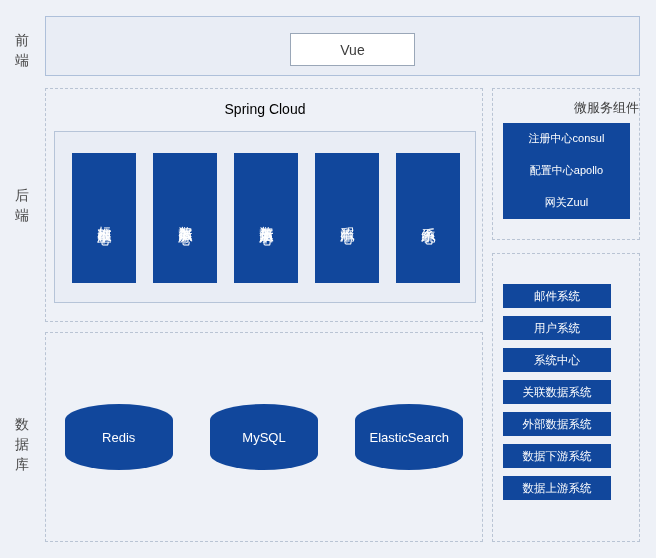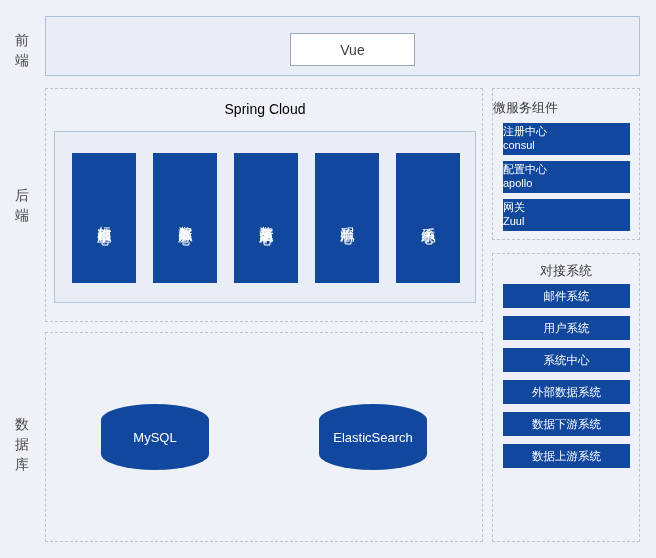--- a/index.html
+++ b/index.html
@@ -129,40 +129,39 @@
     width: 148px;
     height: 152px;
     border: 1px dashed #b9c4d4;
     box-sizing: border-box;
   }
   #micro-title {
     position: absolute;
     left: 0;
     top: 10px;
     width: 146px;
-    text-align: left;
+    text-align: right;
     font-size: 13px;
     color: #3d3d3d;
   }
   #micro-items {
     position: absolute;
     left: 10px;
     top: 34px;
     width: 127px;
   }
   .micro-item {
     width: 127px;
     height: 32px;
     background: #11479c;
-    margin-bottom: 6px;
+    margin-bottom: 0;
     color: #ffffff;
     font-size: 11px;
     display: flex;
-    flex-direction: column;
-    align-items: flex-start;
+    align-items: center;
     justify-content: center;
     line-height: 1.25;
     box-sizing: border-box;
   }
 
   
   #integration-panel {
     position: absolute;
     left: 492px;
     top: 253px;
@@ -180,21 +179,21 @@
     font-size: 13px;
     color: #3d3d3d;
   }
   #integration-items {
     position: absolute;
     left: 10px;
     top: 30px;
     width: 127px;
   }
   .integration-item {
-    width: 127px;
+    width: 108px;
     height: 24px;
     background: #11479c;
     margin-bottom: 8px;
     color: #ffffff;
     font-size: 11.5px;
     display: flex;
     align-items: center;
     justify-content: center;
     box-sizing: border-box;
   }
@@ -298,46 +297,51 @@
         <span>apollo</span>
       </div>
       <div class="micro-item">
         <span>网关</span>
         <span>Zuul</span>
       </div>
     </div>
   </div>
 
   <div id="integration-panel">
-    <div id="integration-title">对接系统</div>
     <div id="integration-items">
       <div class="integration-item">
         <span>邮件系统</span>
       </div>
       <div class="integration-item">
         <span>用户系统</span>
       </div>
       <div class="integration-item">
         <span>系统中心</span>
+      </div>
+      <div class="integration-item">
+        <span>关联数据系统</span>
       </div>
       <div class="integration-item">
         <span>外部数据系统</span>
       </div>
       <div class="integration-item">
         <span>数据下游系统</span>
       </div>
       <div class="integration-item">
         <span>数据上游系统</span>
       </div>
     </div>
   </div>
 
   <div id="database-container">
     <div id="db-row">
       <div class="db-cylinder">
+        <span class="db-label">Redis</span>
+      </div>
+      <div class="db-cylinder">
         <span class="db-label">MySQL</span>
       </div>
       <div class="db-cylinder">
         <span class="db-label">ElasticSearch</span>
       </div>
     </div>
   </div>
 
 </div>
 

